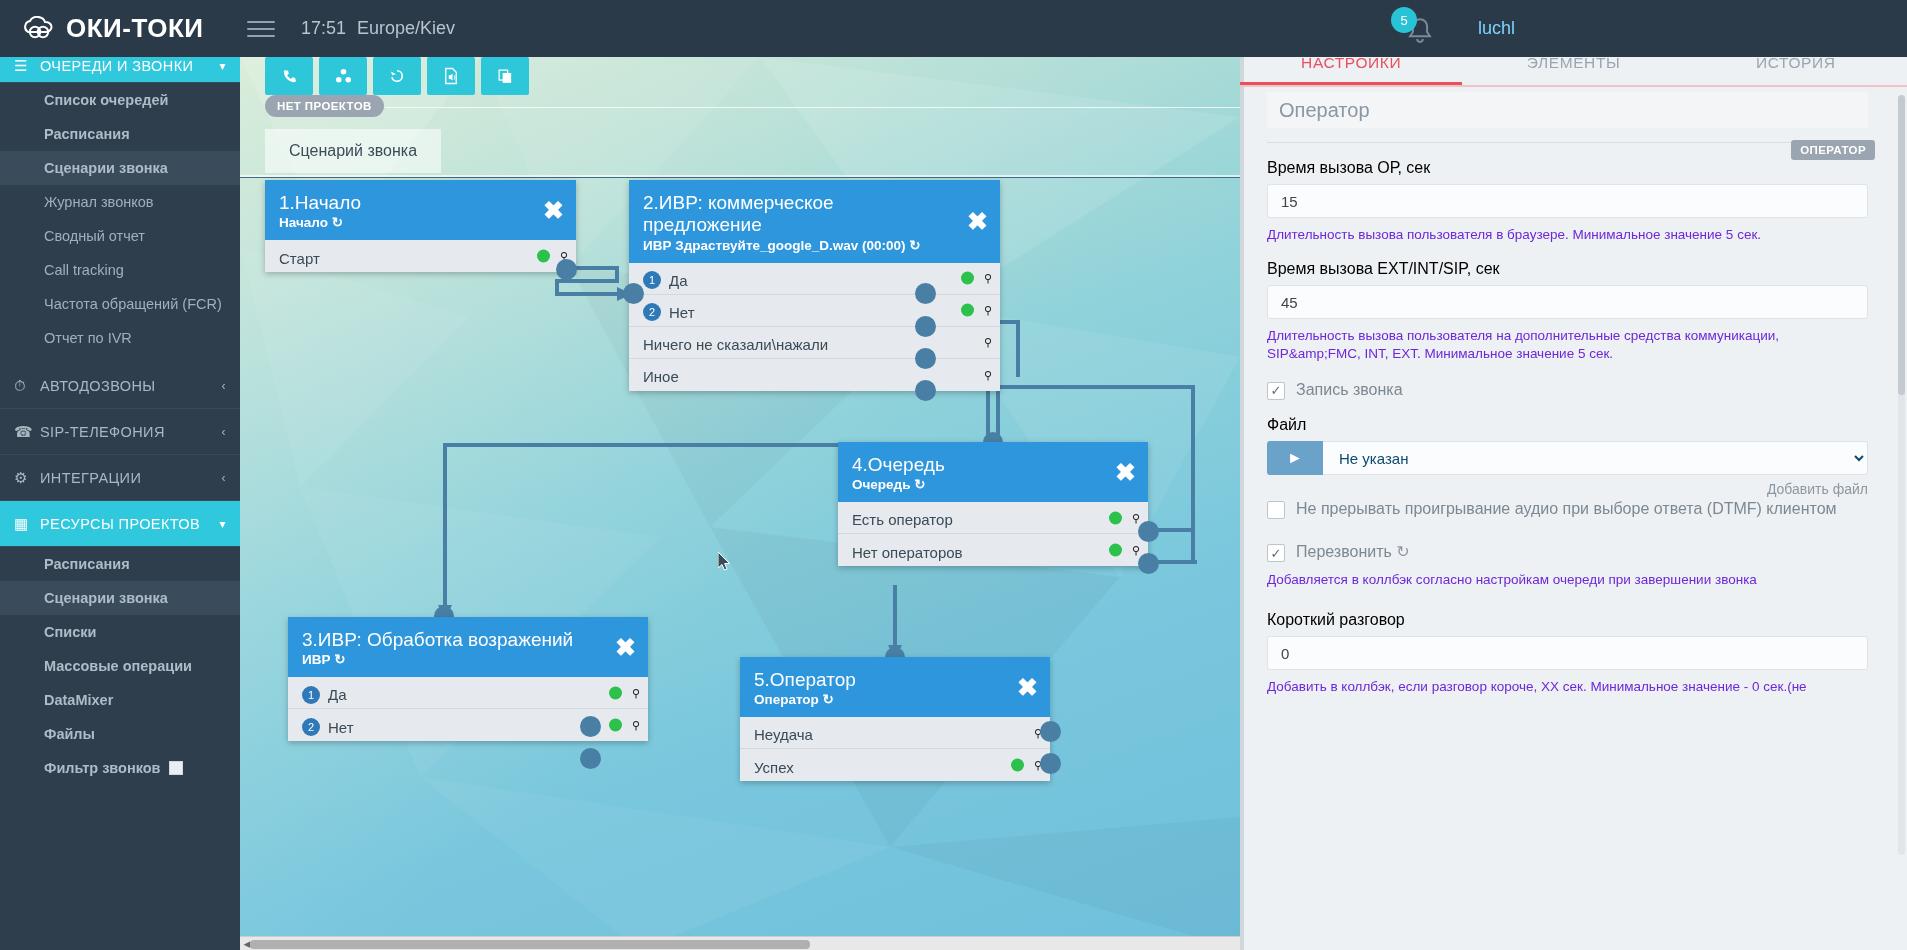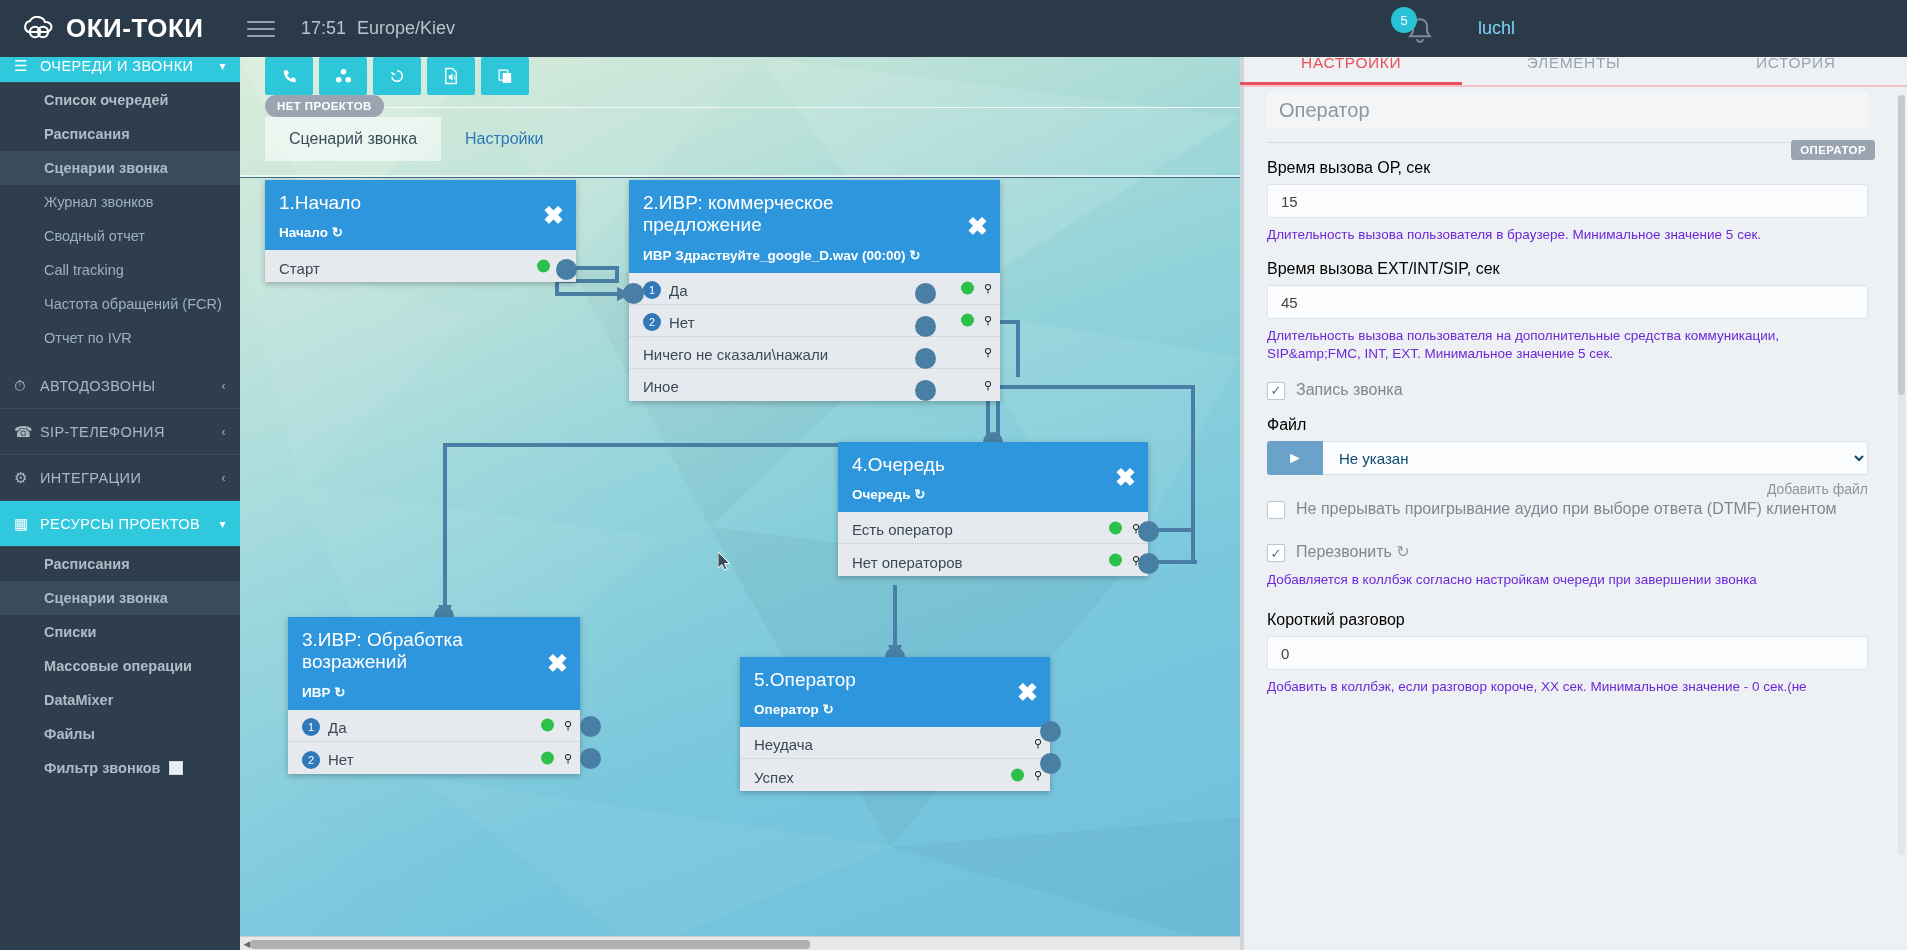--- a/index.html
+++ b/index.html
@@ -80,36 +80,36 @@
     width: 48px; height: 38px; background: #2ec6d9; color: #fff;
     display: flex; align-items: center; justify-content: center; cursor: pointer;
     border-radius: 2px; font-size: 16px;
   }
   .noproj {
     position: absolute; left: 25px; top: 38px; background: #9aa5b1; color: #fff;
     font-size: 11.5px; font-weight: bold; padding: 5px 12px; border-radius: 11px;
     letter-spacing: .4px;
   }
   .noproj-line { position:absolute; left:145px; top:50px; width: 860px; height:1px; background: rgba(255,255,255,.75);}
-  .tabs { position: absolute; left: 25px; top: 60px; display: flex; }
+  .tabs { position: absolute; left: 25px; top: 72px; display: flex; flex-direction: column; }
   .tab {
     padding: 13px 24px; font-size: 16px; color: #3a4a59; cursor: pointer;
   }
   .tab.active { background: rgba(255,255,255,.55); color: #3c4c5b; }
   .tab.link { color: #2f78b5; }
   .divline { position:absolute; left:0px; top:118px; width: 1000px; height: 2px; background: rgba(255,255,255,.65);}
   .divline2 { position:absolute; left:0px; top:120px; width: 1000px; height: 1px; background: #3f6b87;}
 
   
   .node { position: absolute; box-shadow: 0 2px 6px rgba(0,0,0,.25); z-index: 6; }
   .node-head {
     background: #2e96dd; color: #fff; padding: 12px 14px 10px 14px; position: relative;
   }
   .node-title { font-size: 19px; line-height: 1.18; padding-right: 42px; }
-  .node-sub { font-size: 13.5px; font-weight: bold; margin-top: 10px; }
+  .node-sub { font-size: 13.5px; font-weight: bold; margin-top: 0; }
   .node-close {
     position: absolute; right: 12px; top: 50%; transform: translateY(-50%);
     color: #fff; font-size: 25px; font-weight: bold; cursor: pointer; line-height: 1;
   }
   .node-row {
     background: #e6eaee; border-bottom: 1px solid #d2d8de; color: #3b4a57;
     font-size: 15px; padding: 8px 34px 4px 14px; position: relative; min-height: 32px;
     display: flex; align-items: center; gap: 8px;
   }
   .node-row:last-child { border-bottom: none; }
@@ -479,21 +479,21 @@
       </div>
       <div class="node-row">
         <span>Нет операторов</span>
         <span class="dot-green"></span>
         <span class="dot-key">⚲</span>
       </div>
     </div>
     <div class="port" style="left:898px; top:464px;"></div>
     <div class="port" style="left:898px; top:496px;"></div>
 
-    <div class="node" style="left:48px; top:560px; width:292px;">
+    <div class="node" style="left:48px; top:560px; width:360px;">
       <div class="node-head">
         <div class="node-title">3.ИВР: Обработка возражений</div>
         <div class="node-sub">
           <span>ИВР</span>
           <span>↻</span>
         </div>
         <div class="node-close">✖</div>
       </div>
       <div class="node-row">
         <span class="rnum">1</span>

